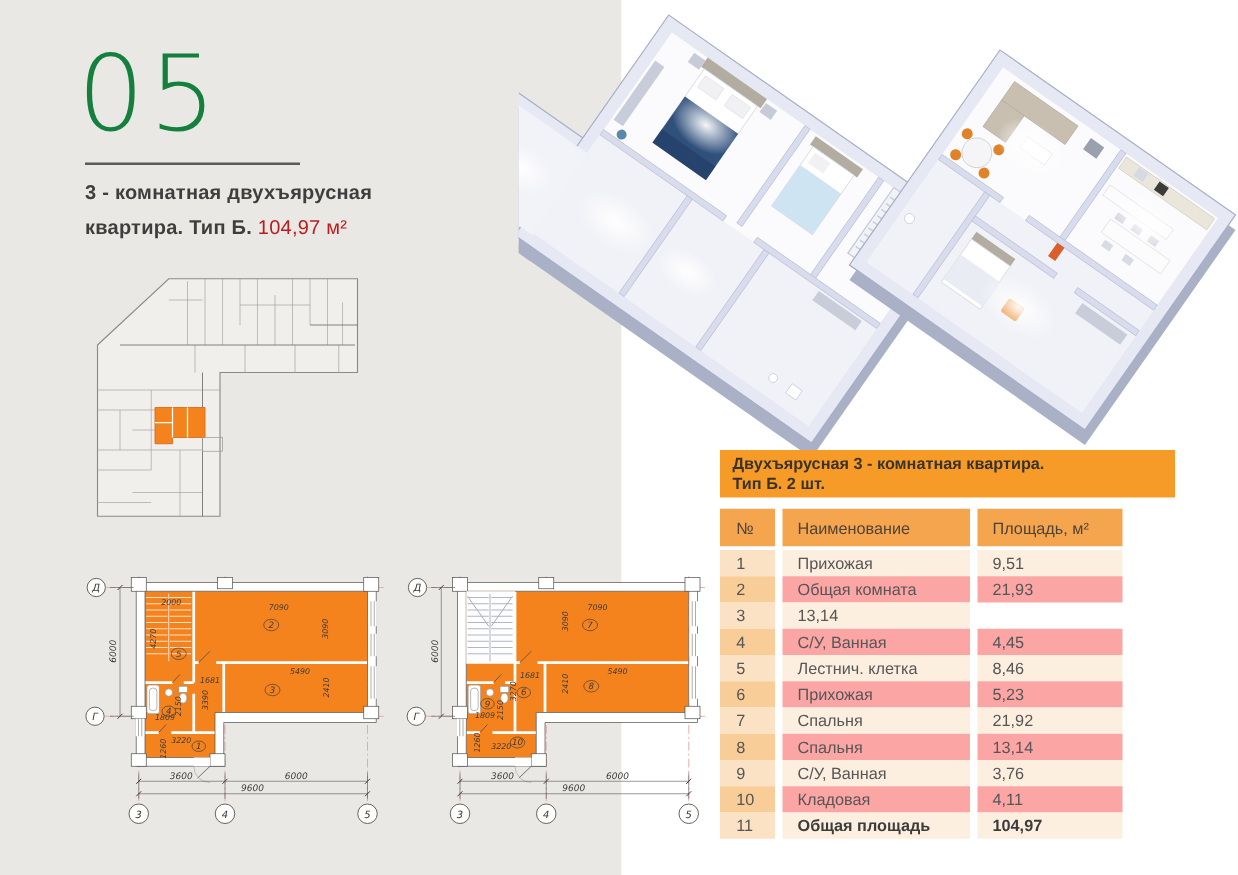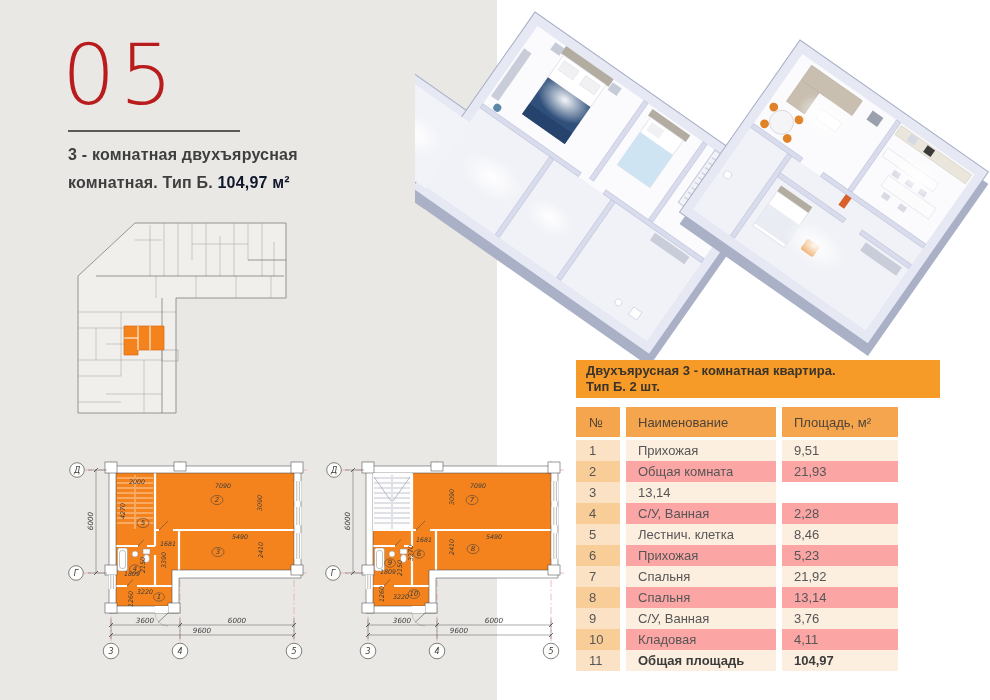--- a/index.html
+++ b/index.html
@@ -2,25 +2,25 @@
 <html><head>
 <meta charset="utf-8">
 <style>
   html,body{margin:0;padding:0;background:#fff;}
   #page{position:relative;width:990px;height:700px;background:#ffffff;overflow:hidden;
         font-family:"Liberation Sans",sans-serif;}
   .left-bg{position:absolute;left:0;top:0;width:497px;height:700px;background:#e9e8e5;}
 
   
   .apt-number{position:absolute;left:62px;top:26px;font-size:84px;font-weight:300;
-              color:#b91c1c;letter-spacing:4px;font-family:"DejaVu Sans",sans-serif;}
+              color:#15803d;letter-spacing:4px;font-family:"DejaVu Sans",sans-serif;}
   .title-rule{position:absolute;left:68px;top:130px;width:172px;height:2px;background:#5a5a5a;}
   .apt-title{position:absolute;left:68px;top:141px;width:420px;font-size:16px;line-height:28px;
              font-weight:bold;color:#3e3e3e;letter-spacing:.2px;}
-  .apt-title .area{font-weight:700;color:#0f172a;text-align:right;}
+  .apt-title .area{font-weight:400;color:#b91c1c;text-align:right;}
 
   
   .spec{position:absolute;left:576px;top:360px;width:364px;}
   .spec-band{background:#f79b28;color:#3a332a;font-weight:bold;font-size:13px;line-height:15.5px;
              padding:3px 10px 4px 10px;margin-bottom:9px;}
   .spec-head{display:grid;grid-template-columns:44px 150px 116px;column-gap:6px;margin-bottom:3px;}
   .spec-head .cell{background:#f6a54f;height:30px;display:flex;align-items:center;
                    color:#4e4337;font-size:13px;}
   .spec-rows .spec-row{display:grid;grid-template-columns:44px 150px 116px;column-gap:6px;}
   .spec-rows .cell{height:21px;display:flex;align-items:center;font-size:13px;color:#565656;}
@@ -50,21 +50,21 @@
 </head>
 <body>
 
 <div id="page">
   <div class="left-bg"></div>
 
   <div class="apt-number">05</div>
   <div class="title-rule"></div>
   <div class="apt-title">
     <span>3 - комнатная двухъярусная</span><br>
-    <span>комнатная. Тип Б.</span>
+    <span>квартира. Тип Б.</span>
     <span class="area">104,97 м²</span>
   </div>
 
   <svg id="miniplan" width="252" height="214" viewBox="0 0 252 214">
     <path d="M12,60 L69,7 L220,7 L220,82 L110,82 L110,197 L12,197 Z" fill="#f0efec" stroke="#8a8a8a" stroke-width="0.9"></path>
     <g class="mini-line">
       <path d="M84,9 V60 M98,7 V60 M112,7 V60 M126,7 V44 M140,7 V60 M154,20 V60 M168,7 V60 M182,7 V44 M196,7 V60 M208,26 V60"></path>
       <path d="M90,60 V82 M130,60 V82 M170,60 V82 M205,60 V82"></path>
       <path d="M126,28 H182 M69,24 H96"></path>
       <path d="M12,96 H110 M12,112 H96 M40,128 H96 M12,144 H96 M12,160 H55 M40,178 H96 M12,186 H55"></path>
@@ -367,21 +367,21 @@
           <div class="cell name dark">Общая комната</div>
           <div class="cell area dark">21,93</div>
         </div>
         <div class="spec-row">
           <div class="cell num light">3</div>
           <div class="cell area light">13,14</div>
         </div>
         <div class="spec-row">
           <div class="cell num dark">4</div>
           <div class="cell name dark">С/У, Ванная</div>
-          <div class="cell area dark">2,28</div>
+          <div class="cell area dark">4,45</div>
         </div>
         <div class="spec-row">
           <div class="cell num light">5</div>
           <div class="cell name light">Лестнич. клетка</div>
           <div class="cell area light">8,46</div>
         </div>
         <div class="spec-row">
           <div class="cell num dark">6</div>
           <div class="cell name dark">Прихожая</div>
           <div class="cell area dark">5,23</div>

